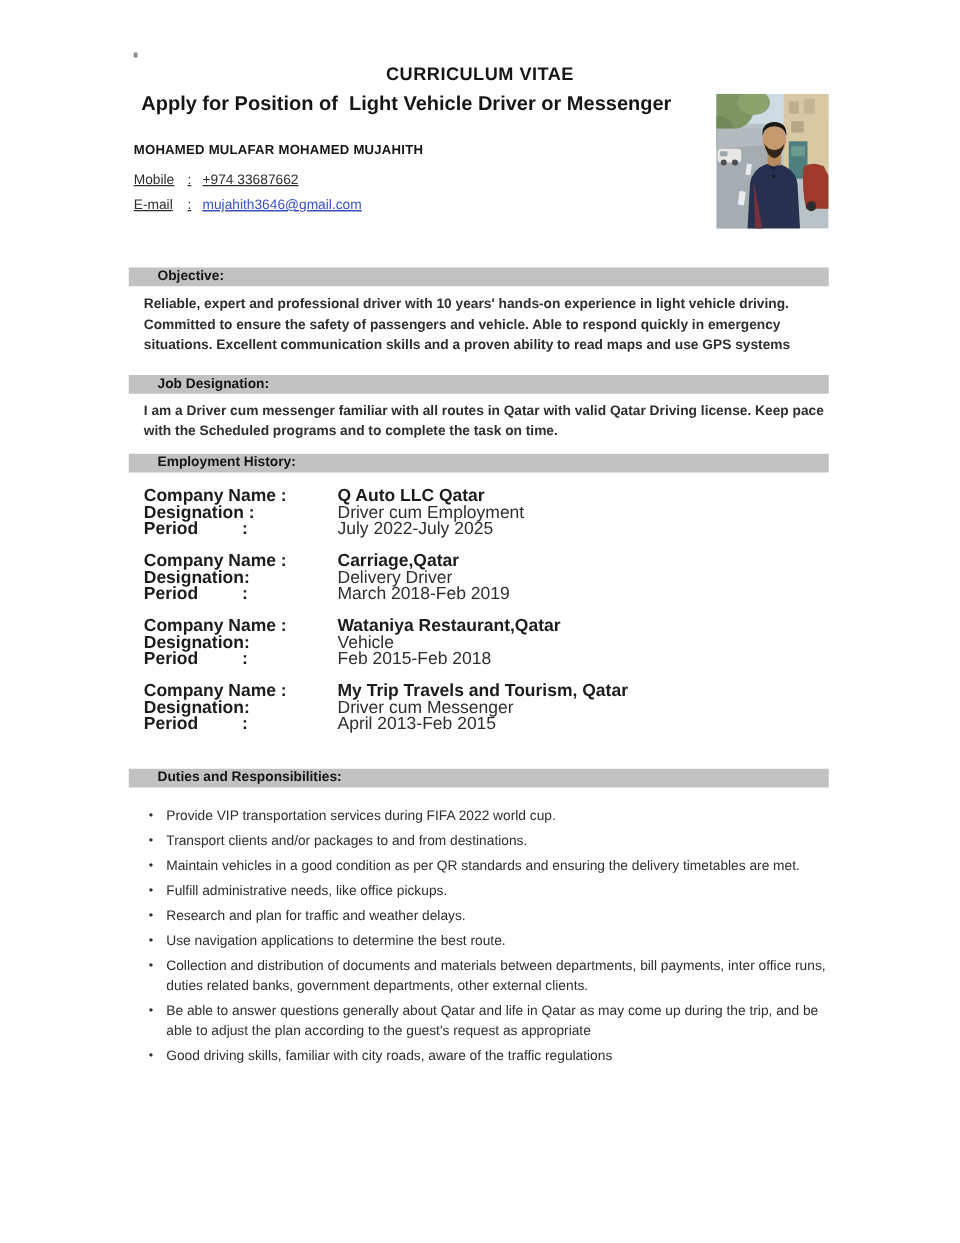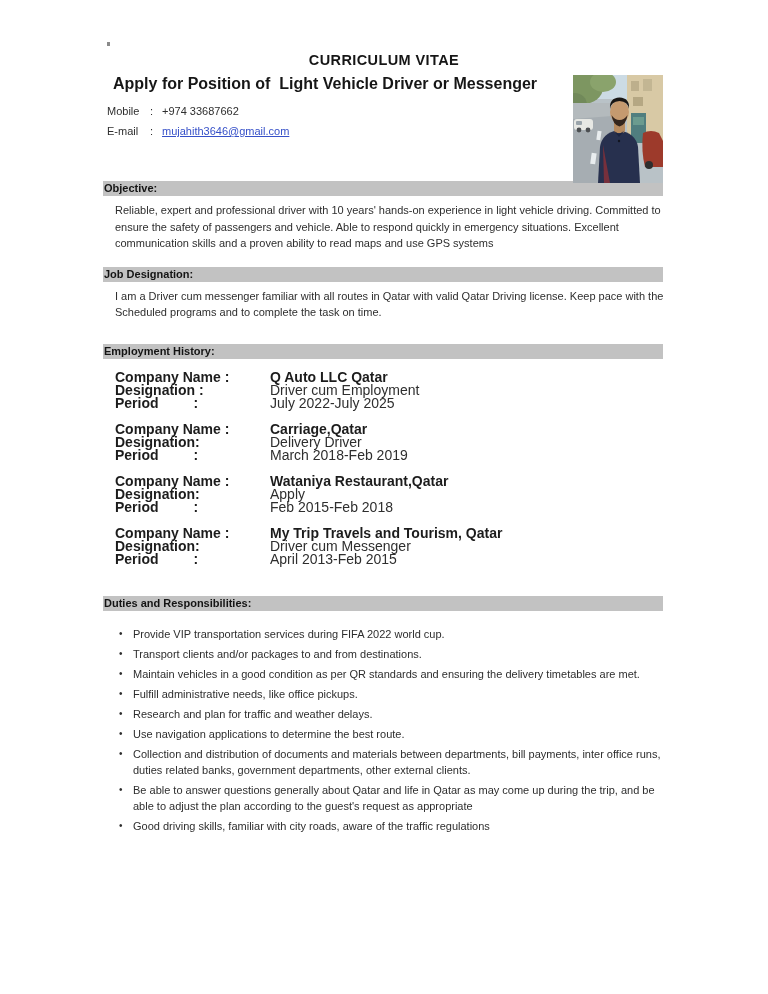--- a/index.html
+++ b/index.html
@@ -25,45 +25,45 @@
   .subtitle{
     margin:7px 0 0 113px;
     font-size:16px; font-weight:bold; color:#161616;
     white-space:pre;
   }
   .name{
     margin:21px 0 0 107px;
     font-size:10.5px; font-weight:bold; color:#161616;
     letter-spacing:.2px;
   }
-  .contact{ margin:8px 0 0 107px; font-size:11px; }
+  .contact{ margin:8px 0 0 107px; font-size:11px;text-decoration:underline; }
   .contact-line{ display:flex; line-height:20px; }
   .contact-label{ width:43px; }
   .contact-colon{ width:12px; }
   .email-link{ color:#3650c8; text-decoration:underline; }
   .photo{
     position:absolute; left:573px; top:75px;
     width:90px; height:108px;
     overflow:hidden;
   }
   .bar{
     margin-left:103px;
     width:560px;
     background:#c2c2c2;
     font-size:11px; font-weight:bold; color:#141414;
-    padding:1px 5px 2px 1px;
+    padding:1px 5px 2px 23px;
   }
   .bar-objective{ margin-top:40px; }
   .bar-jd{ margin-top:15px; }
-  .bar-emp{ margin-top:23px; }
+  .bar-emp{ margin-top:9px; }
   .bar-duties{ margin-top:30px; }
   .para{
     margin:6px 0 0 115px;
     width:552px;
-    font-size:11px; line-height:16.5px;
+    font-size:11px; line-height:16.5px;font-weight:bold;
   }
   .emp{ margin:12px 0 0 115px; font-size:14px; }
   .emp-entry{ margin-bottom:13px; }
   .emp-row{ display:flex; line-height:13px; }
   .emp-label{ width:155px; font-weight:bold; white-space:pre; color:#1c1c1c; }
   .emp-value{ white-space:pre; }
   .emp-value.bold{ font-weight:bold; color:#1c1c1c; }
   .duties-list{
     margin:15px 0 0 133px;
     width:540px;
@@ -82,20 +82,21 @@
 </head>
 <body>
 
 <div class="page">
 
   <div class="stray-mark"></div>
 
   <div class="title">CURRICULUM VITAE</div>
   <div class="subtitle">Apply for Position of  Light Vehicle Driver or Messenger</div>
 
+  <div class="name">MOHAMED MULAFAR MOHAMED MUJAHITH</div>
 
   <div class="contact">
     <div class="contact-line">
       <span class="contact-label">Mobile</span>
       <span class="contact-colon">:</span>
       <span>+974 33687662</span>
     </div>
     <div class="contact-line">
       <span class="contact-label">E-mail</span>
       <span class="contact-colon">:</span>
@@ -185,21 +186,21 @@
       </div>
     </div>
 
     <div class="emp-entry">
       <div class="emp-row">
         <span class="emp-label">Company Name :</span>
         <span class="emp-value bold">Wataniya Restaurant,Qatar</span>
       </div>
       <div class="emp-row">
         <span class="emp-label">Designation:</span>
-        <span class="emp-value">Apply</span>
+        <span class="emp-value">Vehicle</span>
       </div>
       <div class="emp-row">
         <span class="emp-label">Period         :</span>
         <span class="emp-value">Feb 2015-Feb 2018</span>
       </div>
     </div>
 
     <div class="emp-entry">
       <div class="emp-row">
         <span class="emp-label">Company Name :</span>

